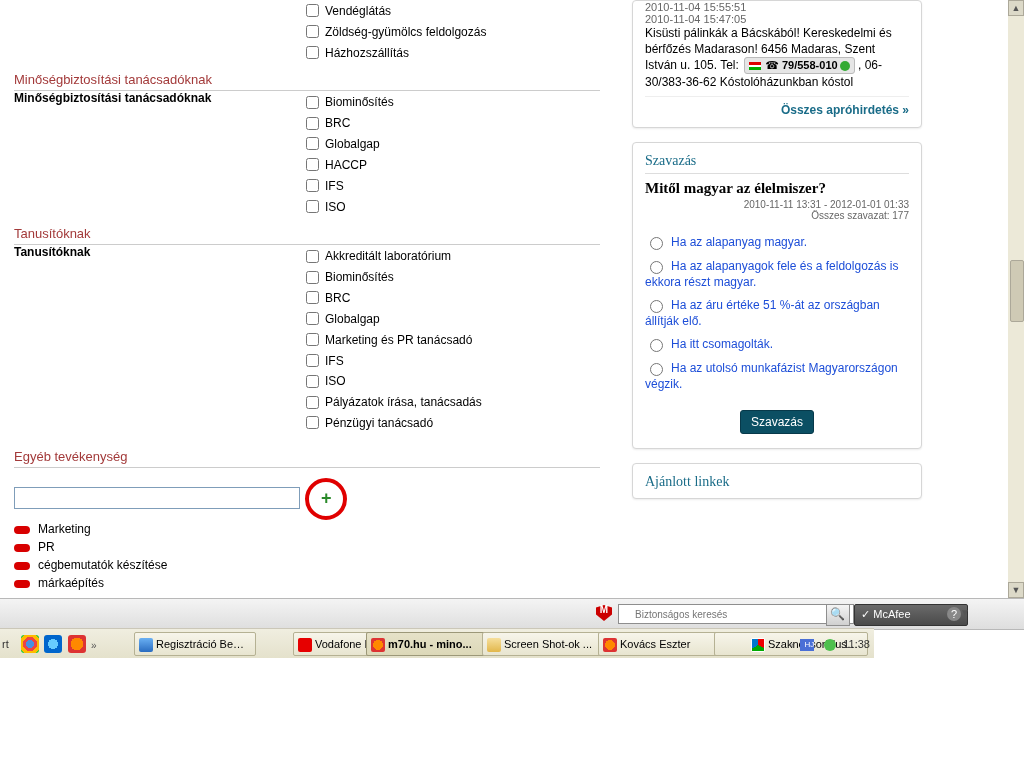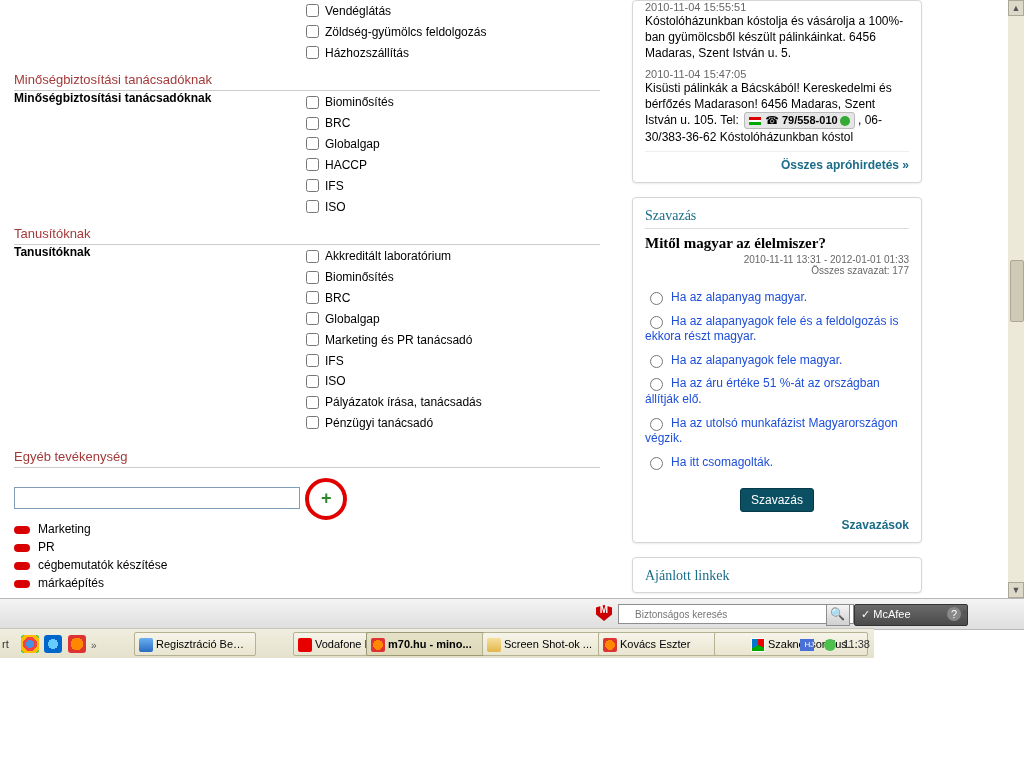--- a/index.html
+++ b/index.html
@@ -121,47 +121,44 @@
           <div class="tag-item"><span class="minus"></span><span>Marketing</span></div>
           <div class="tag-item"><span class="minus"></span><span>PR</span></div>
           <div class="tag-item"><span class="minus"></span><span>cégbemutatók készítése</span></div>
           <div class="tag-item"><span class="minus"></span><span>márkaépítés</span></div>
         </div>
     </div>
 
     <div class="side-col">
       <div class="box" style="padding-top:0">
         <div class="ad-ts">2010-11-04 15:55:51</div>
-        <div class="ad-text">Kóstolóházunkban kóstolja és vásárolja a 100%-ban gyümölcsből készült pálinkáinkat. 6456 Madaras, Szent István u. 5.</div>
         <div class="ad-ts">2010-11-04 15:47:05</div>
         <div class="ad-text">
           <span>Kisüsti pálinkák a Bácskából! Kereskedelmi és bérfőzés Madarason! 6456 Madaras, Szent István u. 105. Tel:</span>
           <span class="ad-phone"><span class="flag"></span>☎ <b>79/558-010</b><span class="phone-ic"></span></span>
           <span>, 06-30/383-36-62 Kóstolóházunkban kóstol</span>
         </div>
         <div class="more-link">Összes apróhirdetés »</div>
       </div>
 
       <div class="box">
         <div class="box-title">Szavazás</div>
         <div class="poll-q">Mitől magyar az élelmiszer?</div>
         <div class="poll-meta">
           <span>2010-11-11 13:31 - 2012-01-01 01:33</span><br>
           <span>Összes szavazat: 177</span>
         </div>
         <div id="pollopts">
             <div class="poll-opt"><input type="radio" name="poll" style=""><span class="lbl">Ha az alapanyag magyar.</span></div>
             <div class="poll-opt"><input type="radio" name="poll" style=""><span class="lbl">Ha az alapanyagok fele és a feldolgozás is ekkora részt magyar.</span></div>
-            <div class="poll-opt"><input type="radio" name="poll" style=""><span class="lbl">Ha az alapanyagok fele magyar.</span></div>
             <div class="poll-opt"><input type="radio" name="poll" style=""><span class="lbl">Ha az áru értéke 51 %-át az országban állítják elő.</span></div>
+            <div class="poll-opt"><input type="radio" name="poll" style=""><span class="lbl">Ha itt csomagolták.</span></div>
             <div class="poll-opt"><input type="radio" name="poll" style=""><span class="lbl">Ha az utolsó munkafázist Magyarországon végzik.</span></div>
-            <div class="poll-opt"><input type="radio" name="poll" style=""><span class="lbl">Ha itt csomagolták.</span></div>
           </div>
         <button class="poll-btn">Szavazás</button>
-        <div class="poll-more">Szavazások</div>
       </div>
 
       <div class="box" style="padding-bottom:4px">
         <div class="box-title" style="border-bottom:none;margin:0">Ajánlott linkek</div>
       </div>
     </div>
   </div>
 
   <div class="scroll-v">
     <div class="up">▲</div>

